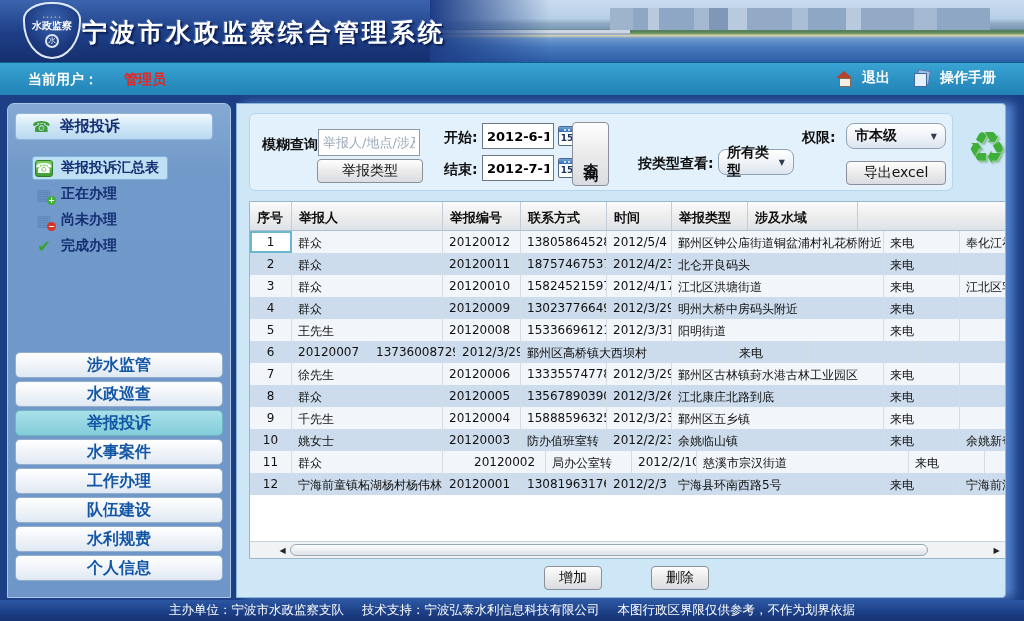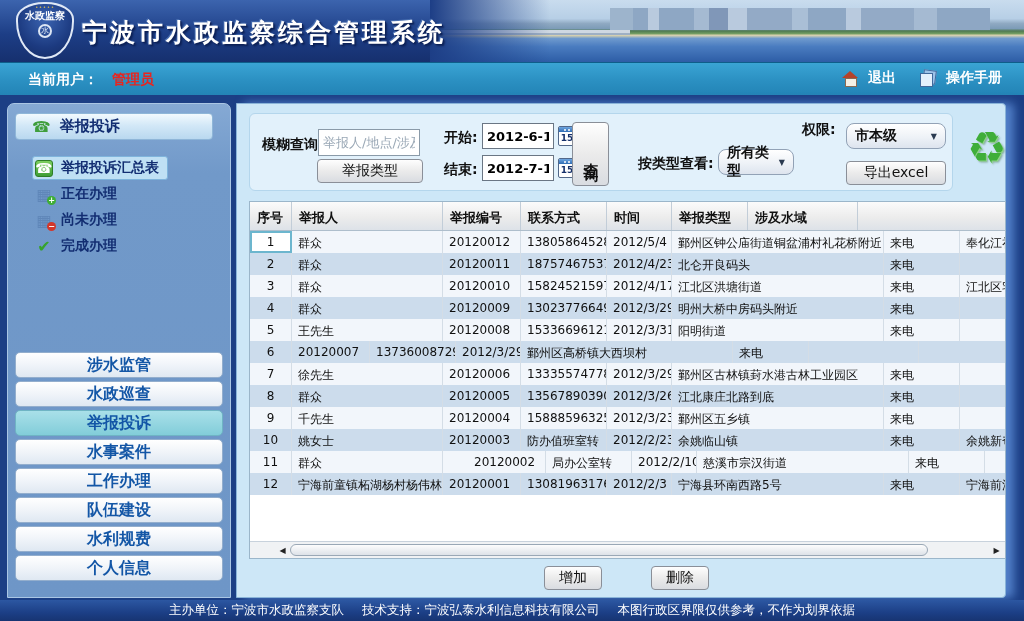--- a/index.html
+++ b/index.html
@@ -9,37 +9,37 @@
   
   .header { position:absolute; left:0; top:0; width:1024px; height:62px;
     background:linear-gradient(180deg,#3c64ae 0%,#1d3e86 55%,#16306e 100%); overflow:hidden; }
   .header-photo { position:absolute; left:430px; top:0; width:594px; height:62px;
     background:linear-gradient(180deg,#c9dcee 0%,#b7cfe6 30%,#8fa9c2 38%,#7d9cb8 46%,#4f7a52 50%,#6f9a60 54%,#d9d2ae 57%,#6f9ace 62%,#4a7cc0 75%,#2d5da6 100%); }
   .header-photo .bridge { position:absolute; left:10px; top:30px; width:190px; height:5px; background:#cfd8e2; border-bottom:2px solid #9fb0c4; }
   .header-photo .buildings { position:absolute; left:180px; top:8px; width:380px; height:22px;
     background:linear-gradient(90deg,#9db4cc 0 6%,#8ea7c4 6% 10%,#b9cade 10% 13%,#8ea7c4 13% 22%,#a5bad2 22% 26%,#8097b8 26% 31%,#b9cade 31% 36%,#93aac6 36% 48%,#aabfd6 48% 52%,#8ea7c4 52% 62%,#b9cade 62% 66%,#93aac6 66% 80%,#a5bad2 80% 86%,#8ea7c4 86% 100%); }
   .header-photo .fade { position:absolute; left:0; top:0; width:120px; height:62px;
     background:linear-gradient(90deg,#1d3e86 0%,rgba(29,62,134,0) 100%); }
-  .logo { position:absolute; left:16px; top:2px; width:58px; height:57px;
+  .logo { position:absolute; left:23px; top:2px; width:58px; height:57px;
     background:radial-gradient(circle at 50% 30%, #3a63b0 0%, #1c3a80 60%, #142a60 100%);
     border:2px solid #dfe8f6; border-radius:48% 48% 50% 50% / 30% 30% 66% 66%;
-    display:flex; flex-direction:column; align-items:center; justify-content:flex-start; }
+    display:flex; flex-direction:column; align-items:center; justify-content:center; }
   .logo .logo-dots { color:#e8c54a; font-size:5px; letter-spacing:1px; line-height:6px; }
   .logo .logo-text { color:#fff; font-size:10px; font-weight:bold; line-height:12px; }
   .logo .logo-emblem { width:14px; height:14px; border:2px solid #dce6f4; border-radius:50%; margin-top:2px;
     display:flex; align-items:center; justify-content:center; color:#dce6f4; font-size:8px; line-height:8px; }
   .app-title { position:absolute; left:82px; top:16px; color:#ffffff; font-size:25px; font-weight:bold; letter-spacing:3px;
     text-shadow:1px 1px 0 #0d2258, 2px 2px 2px #0d2258, -1px -1px 0 #466db0; }
 
   
   .userbar { position:absolute; left:0; top:62px; width:1024px; height:33px;
     background:linear-gradient(180deg,#3aa4d4 0%,#2b90c2 55%,#2384b6 100%); border-top:1px solid #0e5e8a; }
   .userbar .lbl { position:absolute; left:28px; top:8px; color:#ffffff; font-size:14px; font-weight:bold; }
-  .userbar .usr { position:absolute; left:112px; top:8px; color:#e8251f; font-size:14px; font-weight:bold; }
-  .ub-right { position:absolute; right:22px; top:6px; display:flex; align-items:center; gap:10px; }
+  .userbar .usr { position:absolute; left:124px; top:8px; color:#e8251f; font-size:14px; font-weight:bold; }
+  .ub-right { position:absolute; right:28px; top:6px; display:flex; align-items:center; gap:10px; }
   .ub-link { color:#ffffff; font-size:14px; font-weight:bold; cursor:pointer; }
   .home-icon { width:16px; height:14px; position:relative; display:inline-block; }
   .home-icon:before { content:""; position:absolute; left:0; top:0; border-left:8px solid transparent; border-right:8px solid transparent; border-bottom:7px solid #b5432a; }
   .home-icon:after { content:""; position:absolute; left:3px; top:7px; width:10px; height:7px; background:#f4f0e6; border:1px solid #8a6a52; }
   .manual-icon { width:16px; height:16px; position:relative; display:inline-block; margin-left:14px; }
   .manual-icon:before { content:""; position:absolute; left:3px; top:0; width:11px; height:12px; background:#9cc2e8; border:1px solid #41699c; transform:rotate(8deg); }
   .manual-icon:after { content:""; position:absolute; left:0; top:3px; width:11px; height:12px; background:#e4f0fc; border:1px solid #41699c; }
 
   
   .sidebar { position:absolute; left:7px; top:103px; width:224px; height:495px;
@@ -228,21 +228,21 @@
     <button class="gbtn btn-query">
       <span class="vtxt">查询</span>
     </button>
 
     <span class="f-label" style="left:388px; top:41px;">按类型查看:</span>
     <div class="dropdown" style="left:468px; top:35px; width:76px;">
       <span class="dd-val">所有类型</span>
       <span class="dd-arrow">▼</span>
     </div>
 
-    <span class="f-label" style="left:552px; top:7px;text-align:center;">权限:</span>
+    <span class="f-label" style="left:552px; top:15px;text-align:center;">权限:</span>
     <div class="dropdown" style="left:596px; top:9px; width:100px;border-radius:8px;">
       <span class="dd-val">市本级</span>
       <span class="dd-arrow">▼</span>
     </div>
 
     <button class="gbtn btn-export">导出excel</button>
   </div>
 
   <span class="refresh-icon">♻</span>
 

